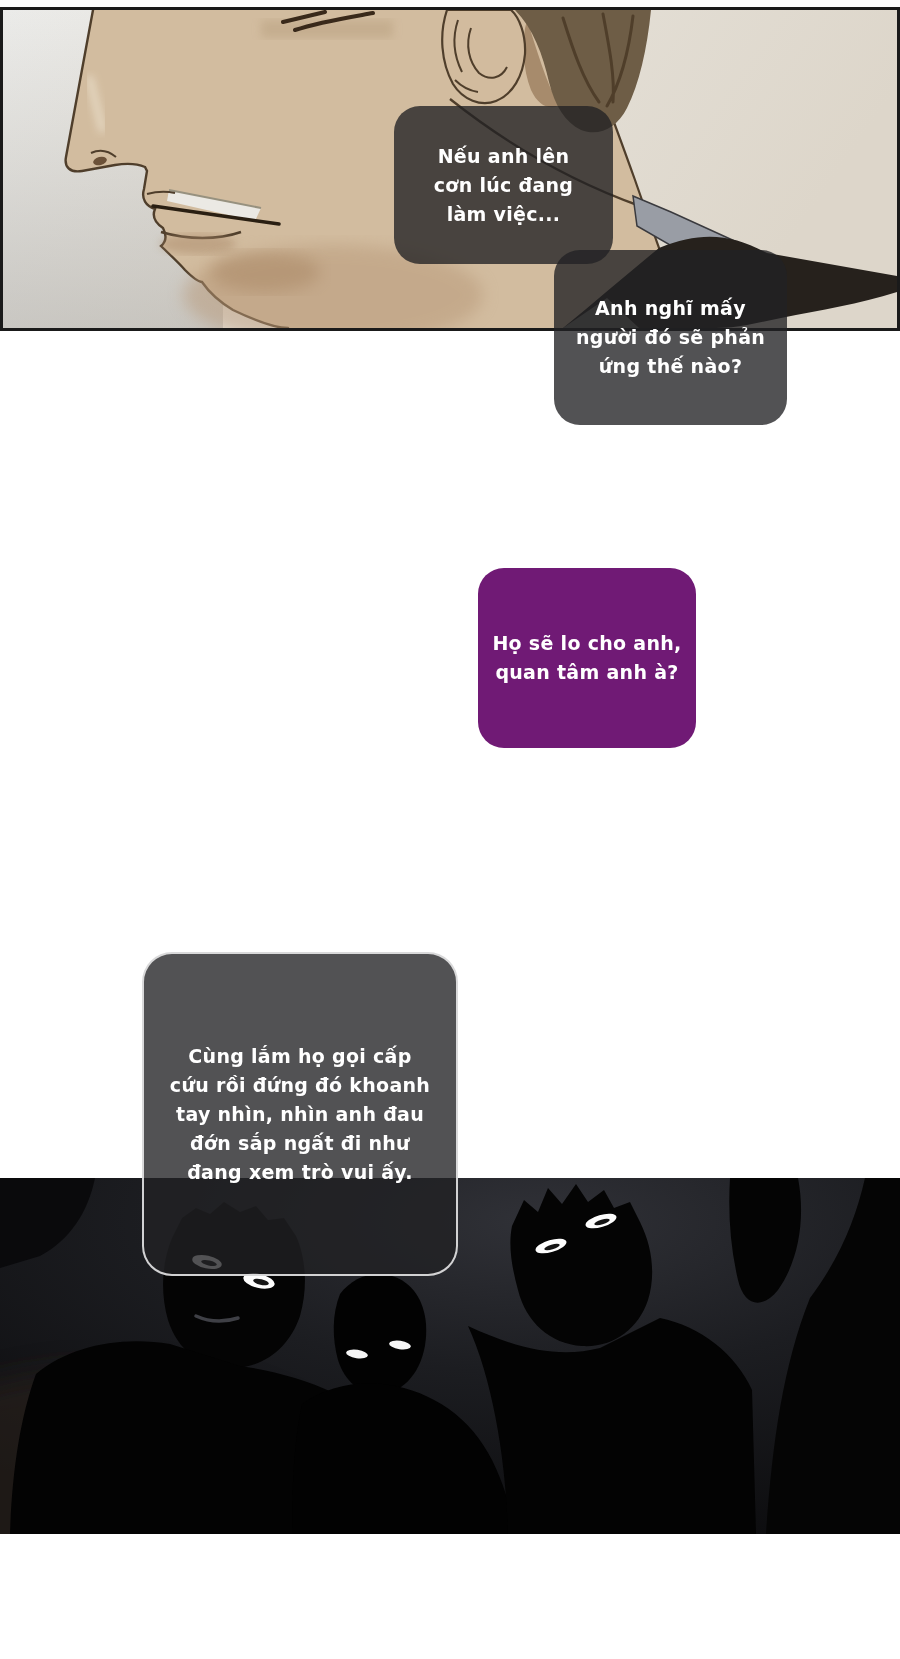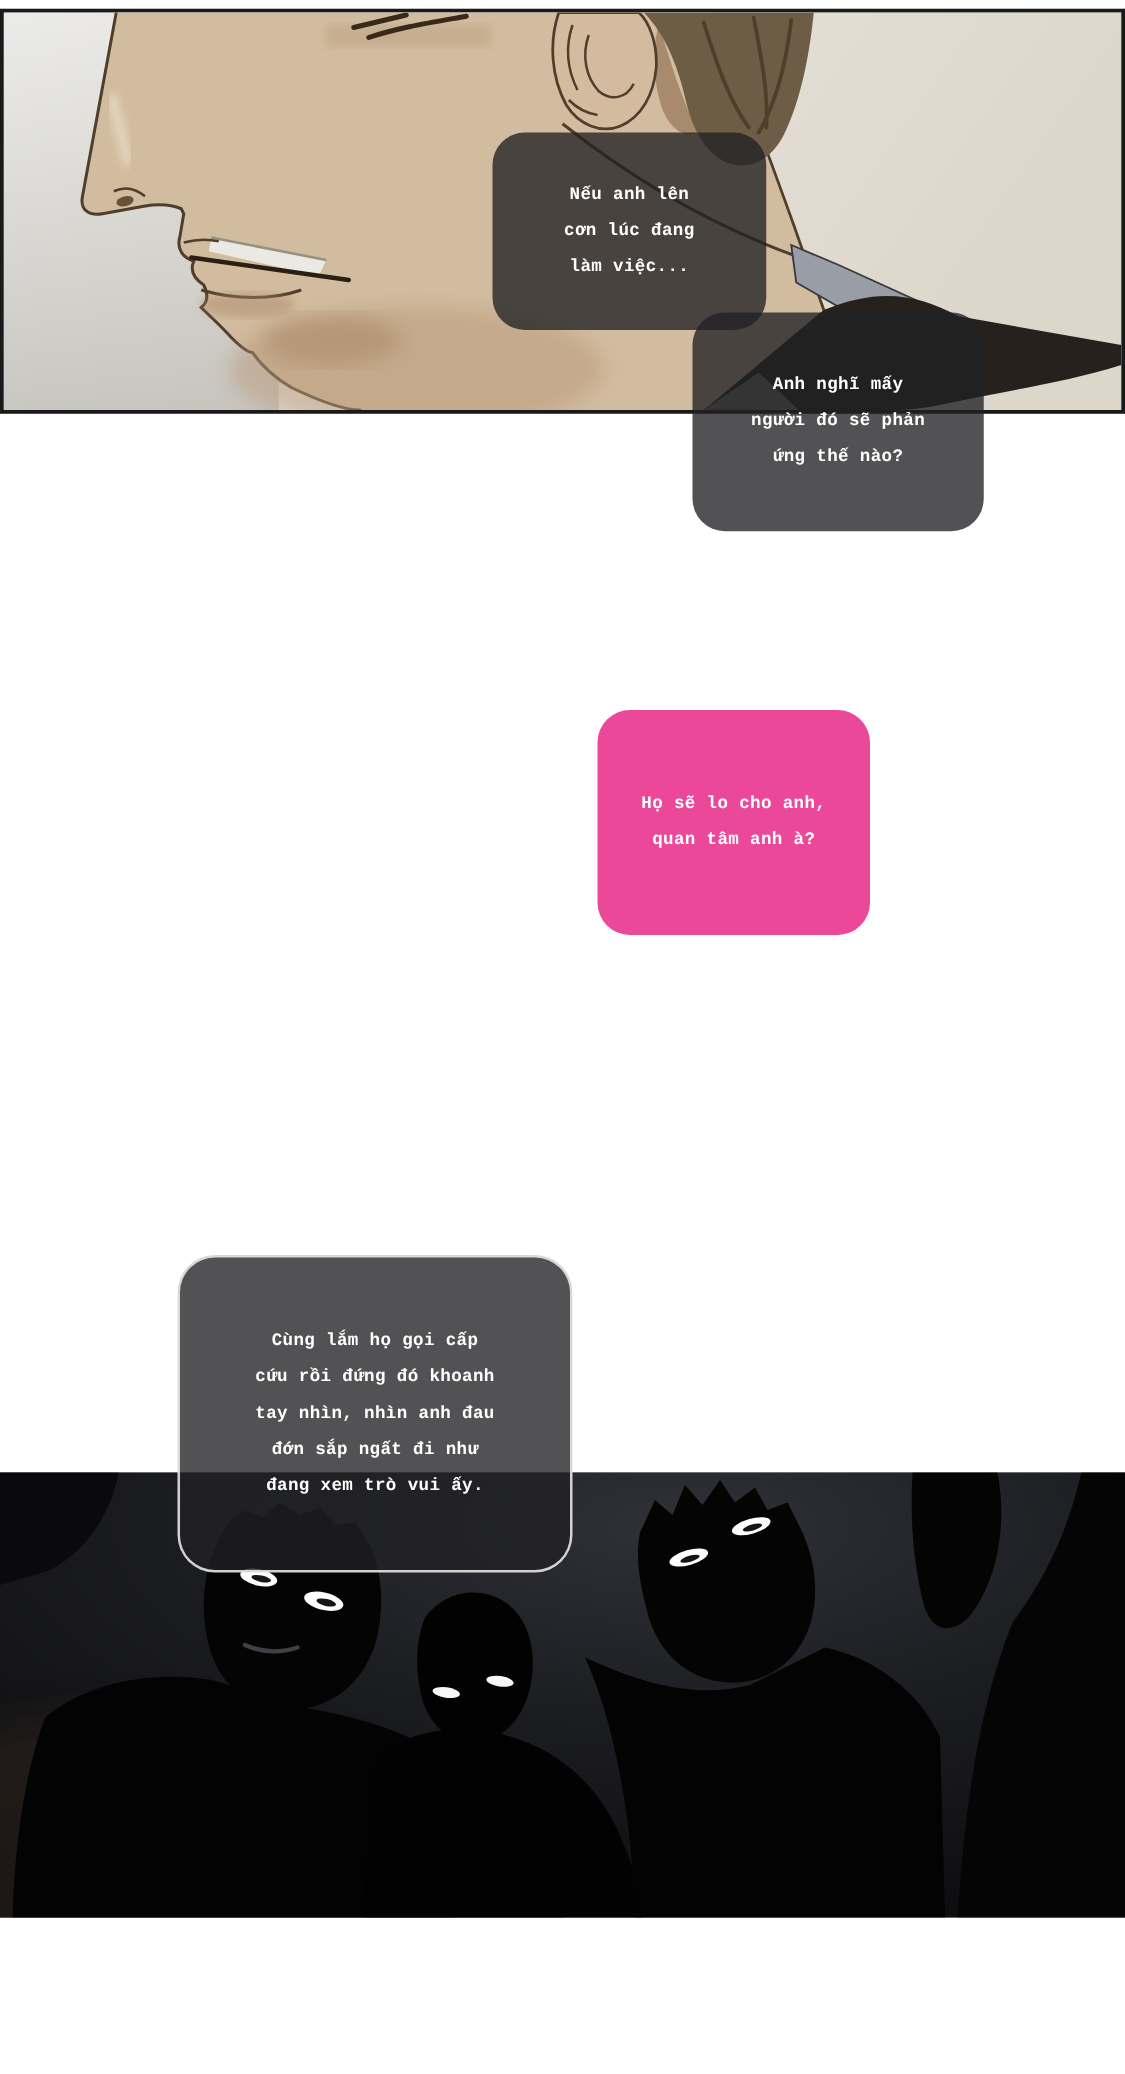--- a/index.html
+++ b/index.html
@@ -10,35 +10,35 @@
   .panel{position:absolute;left:0;width:900px;}
   .photo-panel{
     top:7px;height:324px;box-sizing:border-box;
     border:3px solid #1a1a1a;background:#e7e5e1;
   }
   .photo-panel svg{display:block;}
   .dark-panel{top:1178px;height:356px;background:#121317;}
   .dark-panel svg{display:block;}
   .bubble{
     position:absolute;display:flex;align-items:center;justify-content:center;
-    text-align:center;color:#ffffff;font-weight:bold;font-size:14px;
+    text-align:center;color:#ffffff;font-weight:bold;font-size:19px;
     line-height:29px;letter-spacing:0.3px;white-space:pre-line;z-index:5;
-    box-sizing:border-box;padding:4px 4px;font-family:Liberation Mono, monospace;
+    box-sizing:border-box;padding:4px 4px;
   }
   .b-trans{background:rgba(33,33,36,0.78);border-radius:26px;}
-  .b-solid{background:#ec4899;border-radius:26px;}
+  .b-solid{background:#701a75;border-radius:26px;}
   .b-outline{
     background:rgba(33,33,36,0.78);border-radius:30px;
     border:2px solid rgba(242,242,242,0.85);
   }
   #bubble-1{left:394px;top:106px;width:219px;height:158px;}
   #bubble-2{left:554px;top:250px;width:233px;height:175px;}
   #bubble-3{left:478px;top:568px;width:218px;height:180px;z-index:6;}
   #bubble-4{left:403px;top:717px;width:142px;height:106px;z-index:6;}
-  #bubble-5{left:142px;top:1004px;width:316px;height:254px;}
+  #bubble-5{left:142px;top:952px;width:316px;height:324px;}
   #bubble-6{left:453px;top:1383px;width:245px;height:201px;}
 </style>
 </head>
 <body>
 
 <div class="page">
 
   <div class="panel photo-panel">
     <svg width="894" height="318" viewBox="0 0 894 318">
       <defs>

